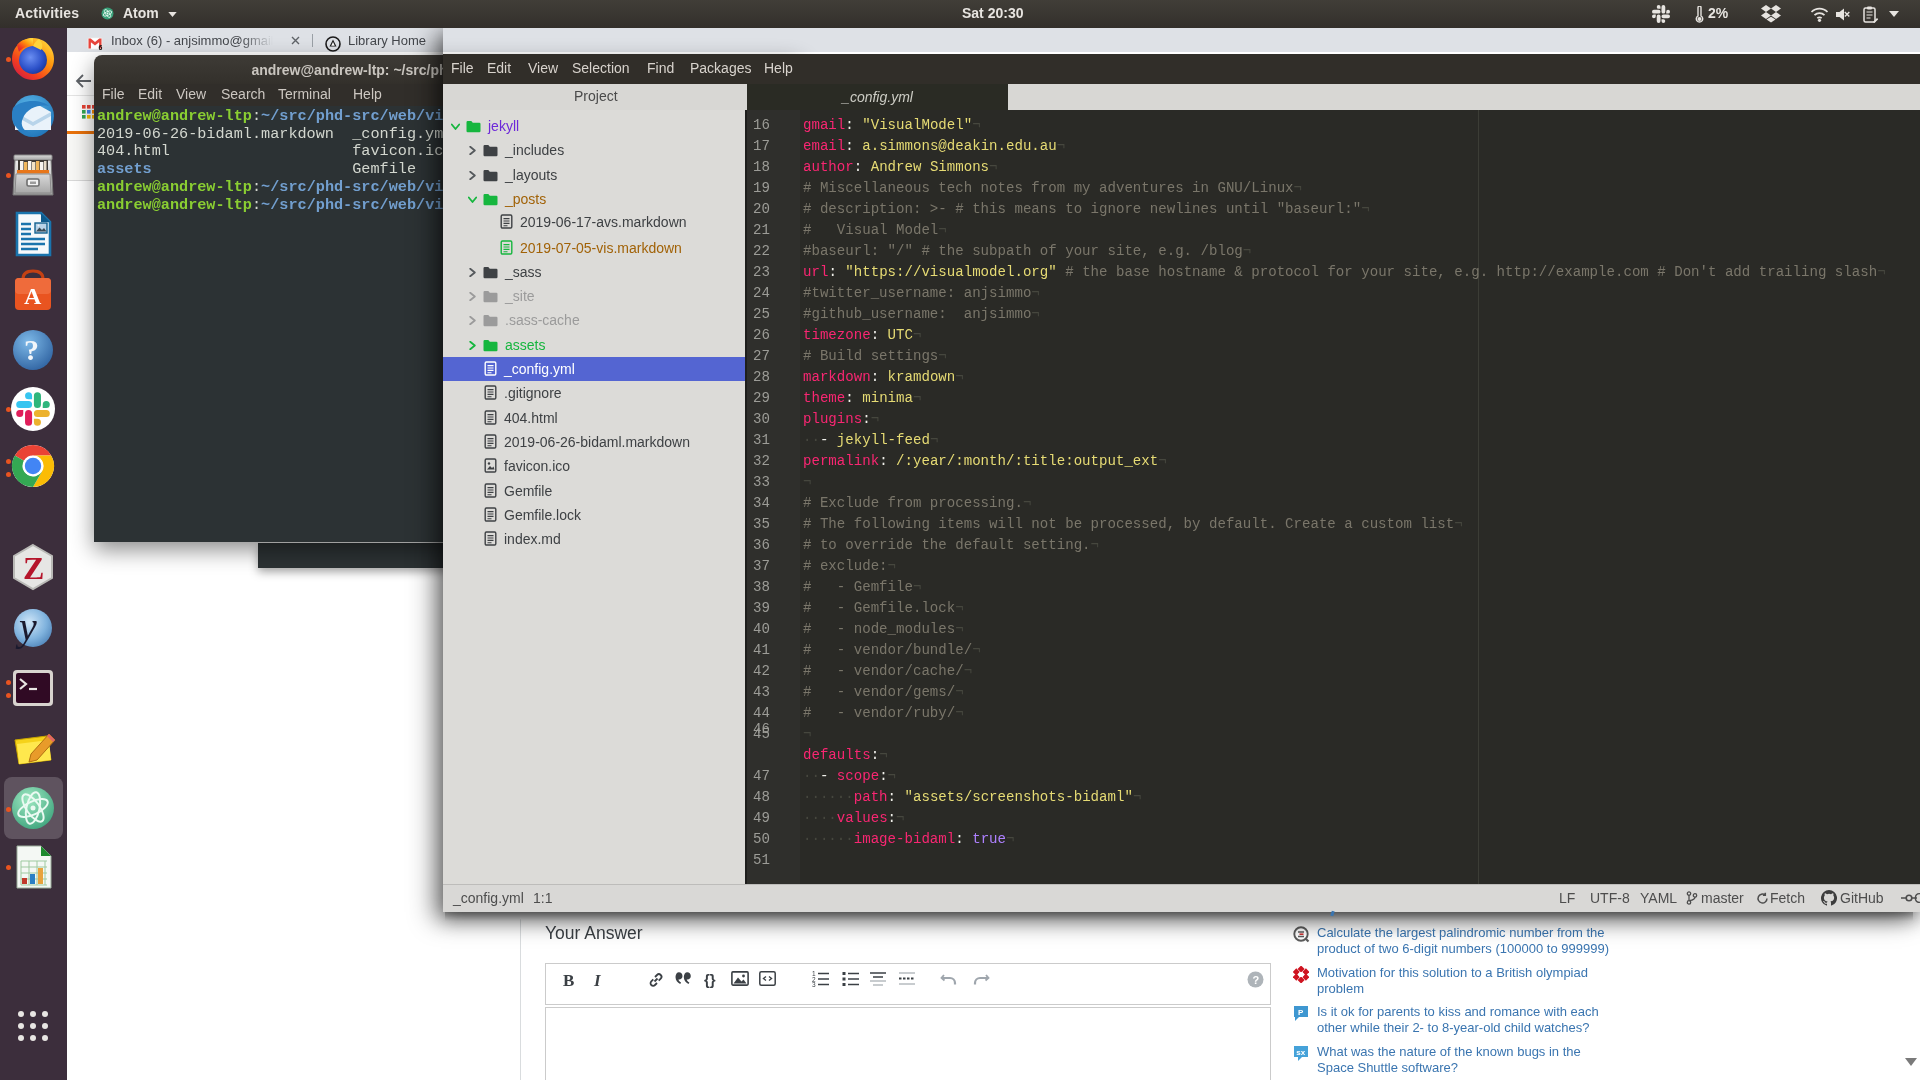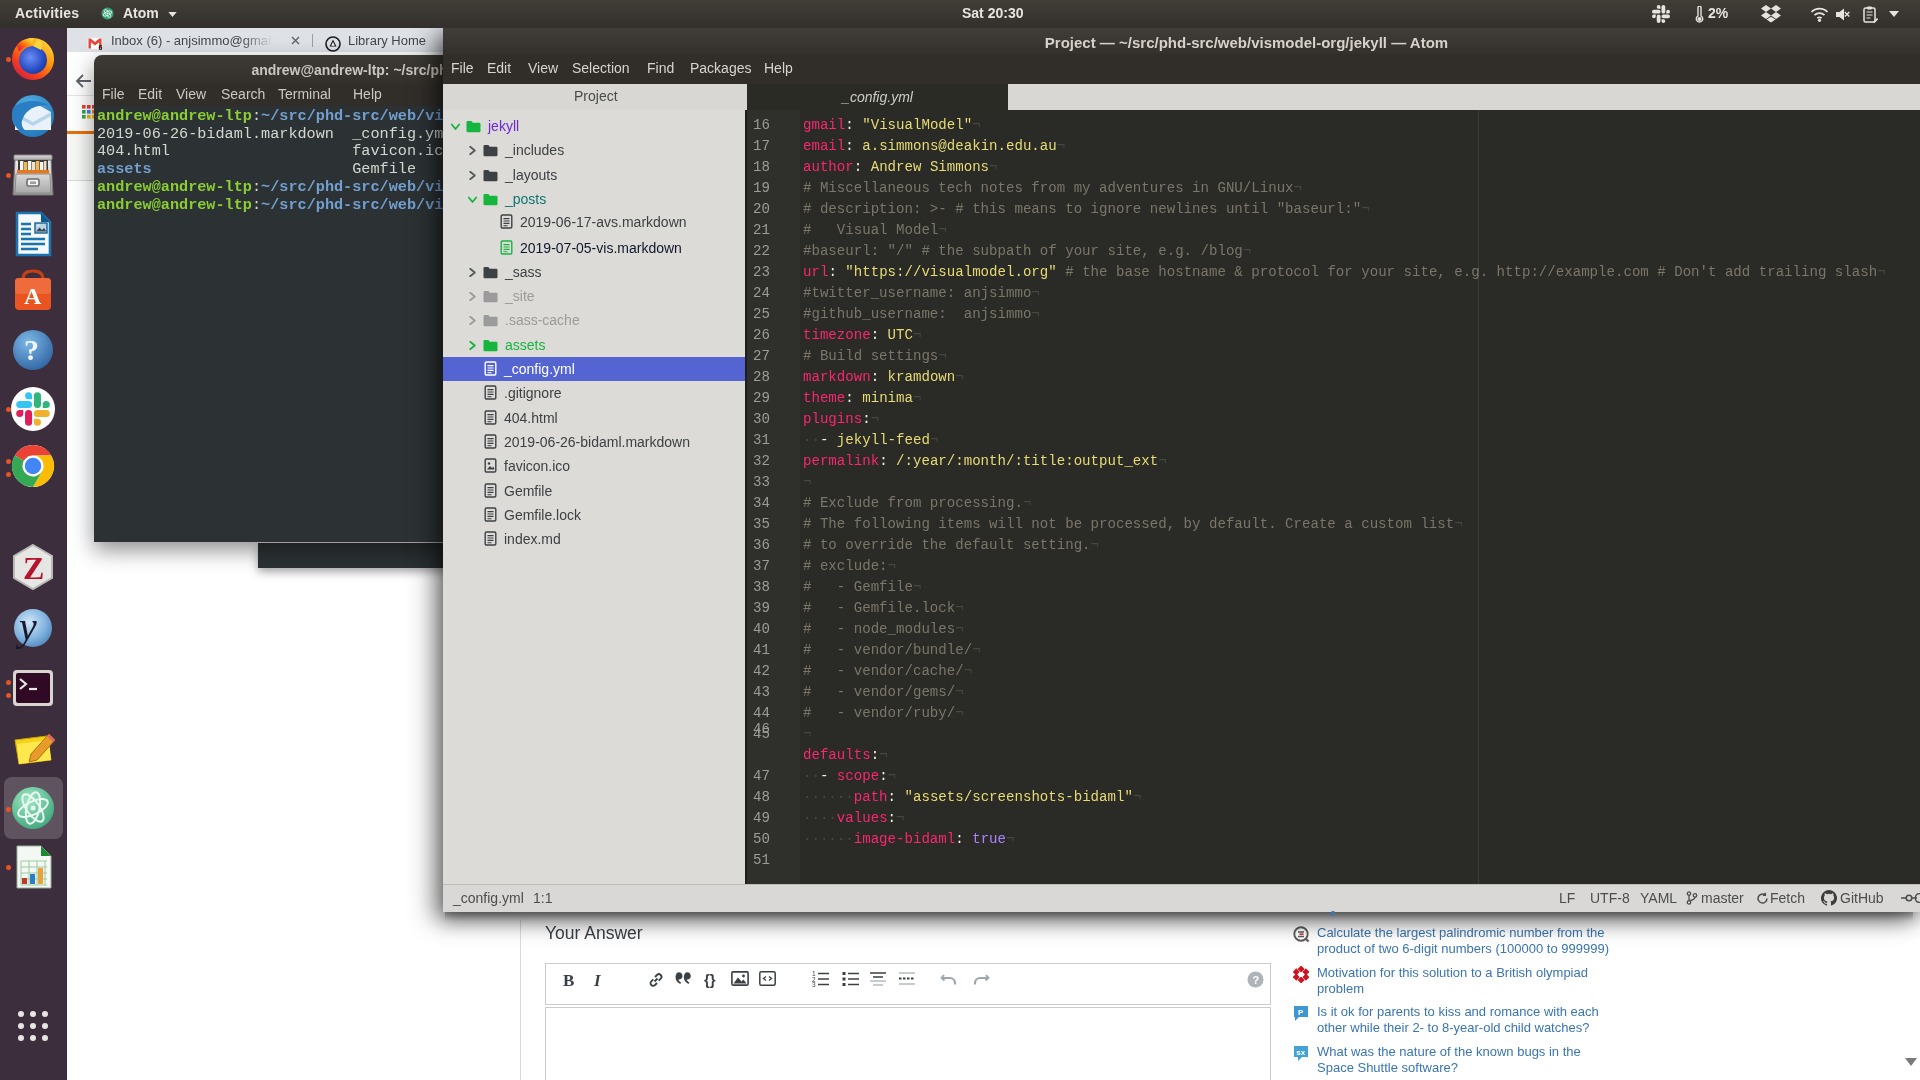--- a/index.html
+++ b/index.html
@@ -204,21 +204,20 @@
       <span style="left:44px">Edit</span>
       <span style="left:82px">View</span>
       <span style="left:127px">Search</span>
       <span style="left:184px">Terminal</span>
       <span style="left:259px">Help</span>
     </div>
   <div id="tbody"><div style="padding:2px 0 0 3px"><div><span class="tg">andrew@andrew-ltp</span>:<span class="tb">~/src/phd-src/web/vismodel-org/jekyll</span>$ ls</div><div>2019-06-26-bidaml.markdown  _config.yml</div><div>404.html                    favicon.ico</div><div><span class="tb">assets</span>                      Gemfile</div><div><span class="tg">andrew@andrew-ltp</span>:<span class="tb">~/src/phd-src/web/vismodel-org/jekyll</span>$ </div><div><span class="tg">andrew@andrew-ltp</span>:<span class="tb">~/src/phd-src/web/vismodel-org/jekyll</span>$ </div></div></div>
 </div>
 
 <div id="atom">
-  <div id="atitle">Project — ~/src/phd-src/web/vismodel-org/jekyll — Atom</div>
   <div id="amenu">
       <span style="left:8px">File</span>
       <span style="left:44px">Edit</span>
       <span style="left:85px">View</span>
       <span style="left:129px">Selection</span>
       <span style="left:204px">Find</span>
       <span style="left:247px">Packages</span>
       <span style="left:321px">Help</span>
     </div>
   <div id="atabs">
@@ -238,29 +237,29 @@
         </svg><span style="color:#3e4144">_includes</span></div>
 <div class="trow " style="top:52.6px"><span style="display:inline-block;width:25px"></span><svg class="chev" viewBox="0 0 9 9">
           <path d="M2.2 0.8 L6.8 4.5 L2.2 8.2" stroke="#55595c" stroke-width="1.8" fill="none" stroke-linecap="round" stroke-linejoin="round"></path>
         </svg><svg class="tico" width="15" height="13" viewBox="0 0 15 13">
           <path d="M0.5 2.2 Q0.5 1 1.7 1 L5.3 1 L6.8 2.8 L13.3 2.8 Q14.5 2.8 14.5 4 L14.5 11 Q14.5 12.2 13.3 12.2 L1.7 12.2 Q0.5 12.2 0.5 11 Z" fill="#3e4144"></path>
         </svg><span style="color:#3e4144">_layouts</span></div>
 <div class="trow " style="top:76.9px"><span style="display:inline-block;width:25px"></span><svg class="chev" viewBox="0 0 9 9">
           <path d="M0.8 2.5 L4.5 7 L8.2 2.5" stroke="#16b63e" stroke-width="1.8" fill="none" stroke-linecap="round" stroke-linejoin="round"></path>
         </svg><svg class="tico" width="15" height="13" viewBox="0 0 15 13">
           <path d="M0.5 2.2 Q0.5 1 1.7 1 L5.3 1 L6.8 2.8 L13.3 2.8 Q14.5 2.8 14.5 4 L14.5 11 Q14.5 12.2 13.3 12.2 L1.7 12.2 Q0.5 12.2 0.5 11 Z" fill="#16b63e"></path>
-        </svg><span style="color:#0f766e">_posts</span></div>
+        </svg><span style="color:#a16207">_posts</span></div>
 <div class="trow " style="top:100px"><span style="display:inline-block;width:57px"></span><svg class="tico" width="13" height="15" viewBox="0 0 13 15">
           <rect x="1.2" y="1" width="10.6" height="13" rx="1.2" fill="none" stroke="#3e4144" stroke-width="1.4"></rect>
           <path d="M3.5 4.6 h6 M3.5 7 h6 M3.5 9.4 h6 M3.5 11.8 h4" stroke="#3e4144" stroke-width="1.1"></path>
         </svg><span style="color:#3e4144">2019-06-17-avs.markdown</span></div>
 <div class="trow " style="top:125.5px"><span style="display:inline-block;width:57px"></span><svg class="tico" width="13" height="15" viewBox="0 0 13 15">
           <rect x="1.2" y="1" width="10.6" height="13" rx="1.2" fill="none" stroke="#16b63e" stroke-width="1.4"></rect>
           <path d="M3.5 4.6 h6 M3.5 7 h6 M3.5 9.4 h6 M3.5 11.8 h4" stroke="#16b63e" stroke-width="1.1"></path>
-        </svg><span style="color:#0f172a">2019-07-05-vis.markdown</span></div>
+        </svg><span style="color:#a16207">2019-07-05-vis.markdown</span></div>
 <div class="trow " style="top:149.8px"><span style="display:inline-block;width:25px"></span><svg class="chev" viewBox="0 0 9 9">
           <path d="M2.2 0.8 L6.8 4.5 L2.2 8.2" stroke="#55595c" stroke-width="1.8" fill="none" stroke-linecap="round" stroke-linejoin="round"></path>
         </svg><svg class="tico" width="15" height="13" viewBox="0 0 15 13">
           <path d="M0.5 2.2 Q0.5 1 1.7 1 L5.3 1 L6.8 2.8 L13.3 2.8 Q14.5 2.8 14.5 4 L14.5 11 Q14.5 12.2 13.3 12.2 L1.7 12.2 Q0.5 12.2 0.5 11 Z" fill="#3e4144"></path>
         </svg><span style="color:#3e4144">_sass</span></div>
 <div class="trow " style="top:174.1px"><span style="display:inline-block;width:25px"></span><svg class="chev" viewBox="0 0 9 9">
           <path d="M2.2 0.8 L6.8 4.5 L2.2 8.2" stroke="#9b9b9b" stroke-width="1.8" fill="none" stroke-linecap="round" stroke-linejoin="round"></path>
         </svg><svg class="tico" width="15" height="13" viewBox="0 0 15 13">
           <path d="M0.5 2.2 Q0.5 1 1.7 1 L5.3 1 L6.8 2.8 L13.3 2.8 Q14.5 2.8 14.5 4 L14.5 11 Q14.5 12.2 13.3 12.2 L1.7 12.2 Q0.5 12.2 0.5 11 Z" fill="#9b9b9b"></path>
         </svg><span style="color:#9b9b9b">_site</span></div>

